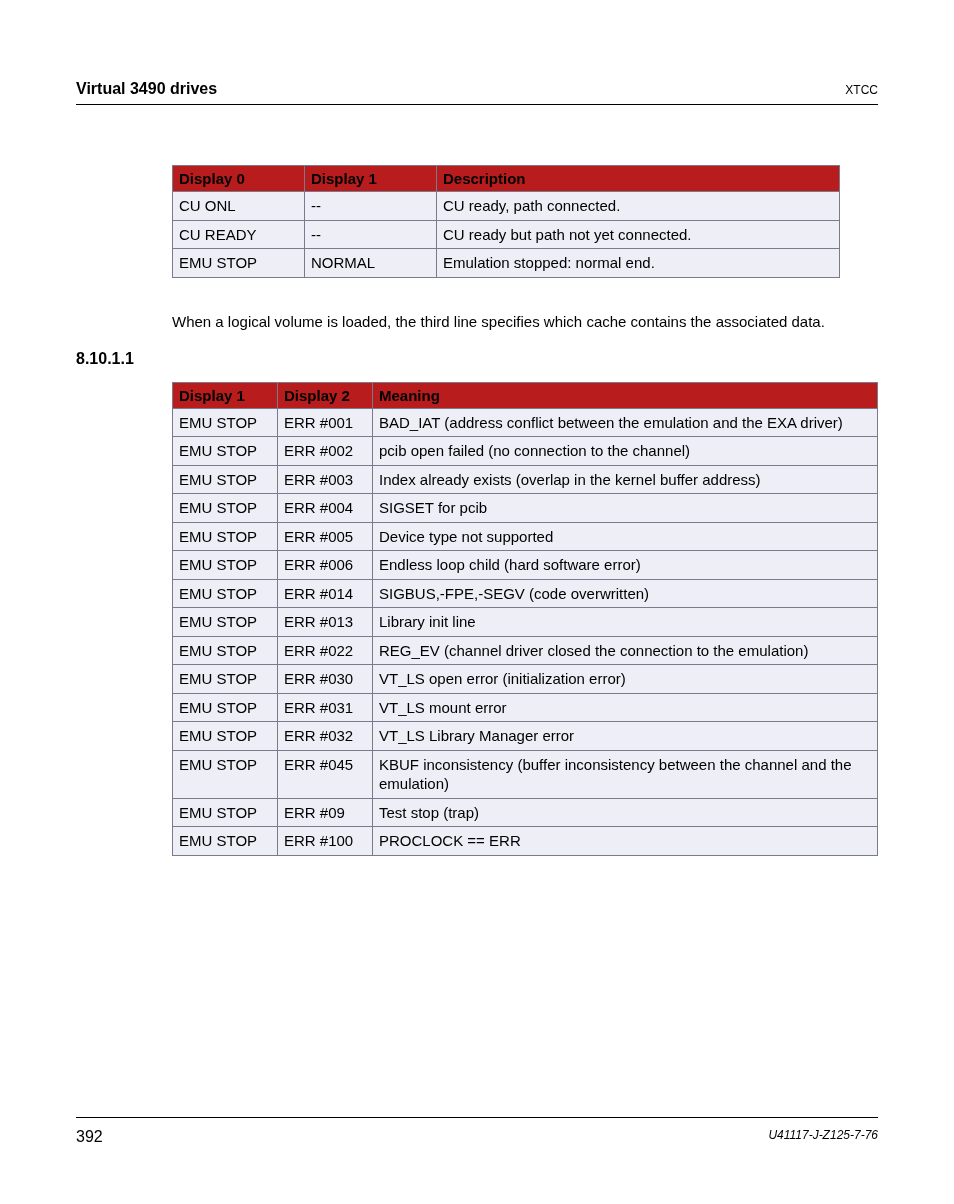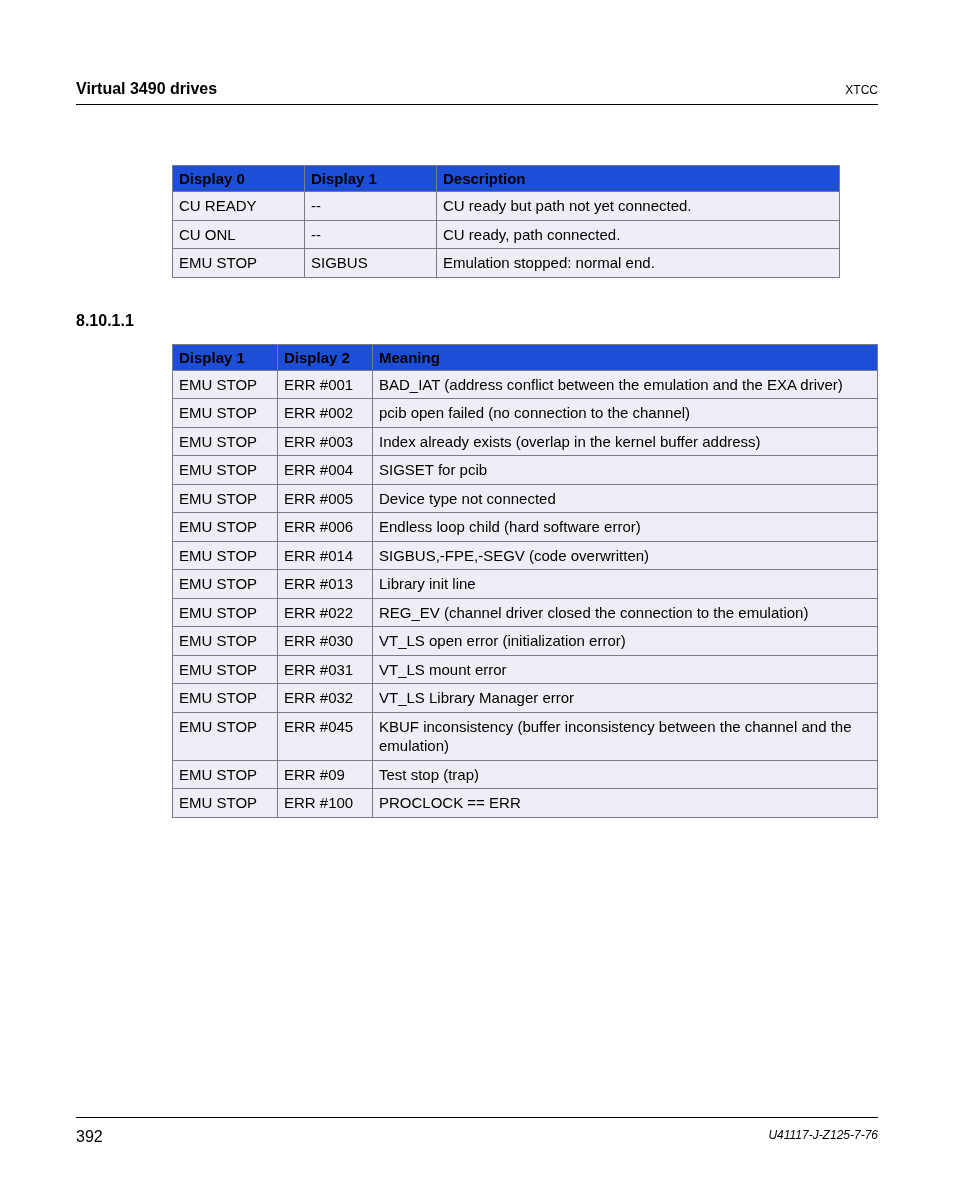--- a/index.html
+++ b/index.html
@@ -30,21 +30,21 @@
     margin: 0 0 18px 96px;
     line-height: 1.35;
   }
   table {
     border-collapse: collapse;
     margin-left: 96px;
     margin-bottom: 34px;
     width: 668px;
   }
   th {
-    background: #1d4ed8;
+    background: #b91c1c;
     font-weight: bold;
     text-align: left;
     padding: 4px 6px;
     border: 1px solid #7a7a8a;
     vertical-align: top;
   }
   td {
     background: #eeeef7;
     padding: 4px 6px;
     border: 1px solid #7a7a8a;
@@ -99,37 +99,38 @@
       </colgroup>
     <thead>
         <tr>
       <th>Display 0</th>
       <th>Display 1</th>
       <th>Description</th>
     </tr>
       </thead>
     <tbody id="t1b">
         <tr>
+          <td>CU ONL</td>
+          <td>--</td>
+          <td>CU ready, path connected.</td>
+        </tr>
+        <tr>
           <td>CU READY</td>
           <td>--</td>
           <td>CU ready but path not yet connected.</td>
         </tr>
         <tr>
-          <td>CU ONL</td>
-          <td>--</td>
-          <td>CU ready, path connected.</td>
-        </tr>
-        <tr>
-          <td>EMU STOP</td>
-          <td>SIGBUS</td>
+          <td>EMU STOP</td>
+          <td>NORMAL</td>
           <td>Emulation stopped: normal end.</td>
         </tr>
       </tbody>
   </table>
 
+  <p class="body-text">When a logical volume is loaded, the third line specifies which cache contains the associated data.</p>
 
   <div class="section-heading">
     <span class="section-num">8.10.1.1</span>
   </div>
 
   <table id="t2" class="table-2">
     <colgroup>
         <col class="c1">
         <col class="c2">
         <col>
@@ -158,21 +159,21 @@
           <td>Index already exists (overlap in the kernel buffer address)</td>
         </tr>
         <tr>
           <td>EMU STOP</td>
           <td>ERR #004</td>
           <td>SIGSET for pcib</td>
         </tr>
         <tr>
           <td>EMU STOP</td>
           <td>ERR #005</td>
-          <td>Device type not connected</td>
+          <td>Device type not supported</td>
         </tr>
         <tr>
           <td>EMU STOP</td>
           <td>ERR #006</td>
           <td>Endless loop child (hard software error)</td>
         </tr>
         <tr>
           <td>EMU STOP</td>
           <td>ERR #014</td>
           <td>SIGBUS,-FPE,-SEGV (code overwritten)</td>

